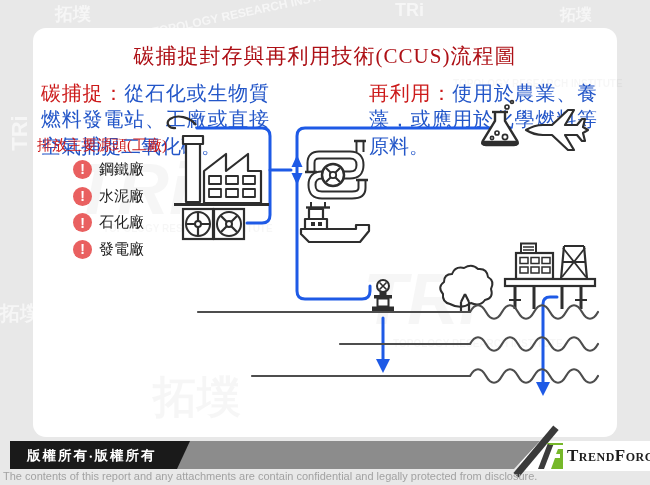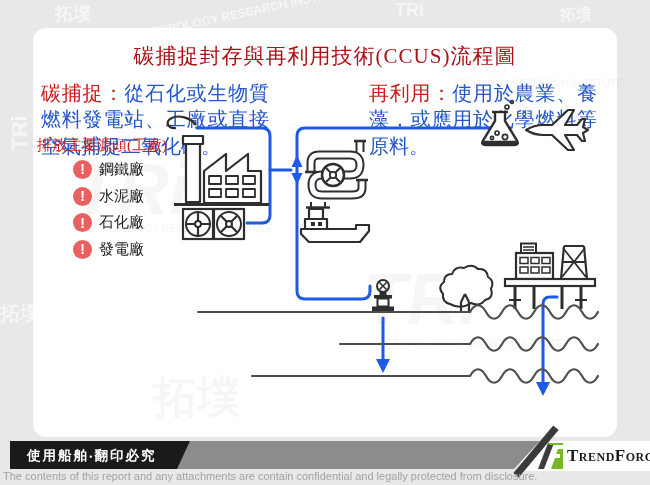--- a/index.html
+++ b/index.html
@@ -228,21 +228,21 @@
       <path d="M340 344 H470 c5 -9 11 -9 16 0 c5 9 11 9 16 0 c5 -9 11 -9 16 0 c5 9 11 9 16 0 c5 -9 11 -9 16 0 c5 9 11 9 16 0 c5 -9 11 -9 16 0 c5 9 11 9 16 0"></path>
       <path d="M252 376 H470 c5 -9 11 -9 16 0 c5 9 11 9 16 0 c5 -9 11 -9 16 0 c5 9 11 9 16 0 c5 -9 11 -9 16 0 c5 9 11 9 16 0 c5 -9 11 -9 16 0 c5 9 11 9 16 0"></path>
     </g>
   </svg>
 
   <div class="footer">
     <div class="logo-plate"></div>
     <div class="graybar"></div>
     <div class="slash"></div>
     <div class="ribbon">
-      <span>使用船舶‧翻印必究</span>
+      <span>版權所有‧版權所有</span>
     </div>
     <div class="logo">
       <svg width="25" height="26" viewBox="0 0 25 26">
         <polygon points="0,26 6,26 16,0 10,0" fill="#3c3c3c"></polygon>
         <polygon points="8,0 25,0 25,26 13,26 17,15 22,15 22,11 18,11 20,6 25,6 25,2 12,2" fill="#76b82a"></polygon>
         <rect x="12" y="6" width="8" height="0" fill="#fff"></rect>
       </svg>
       <span class="brand">TrendForce</span>
     </div>
     <div class="disclaimer">The contents of this report and any attachments are contain confidential and legally protected from disclosure.</div>

